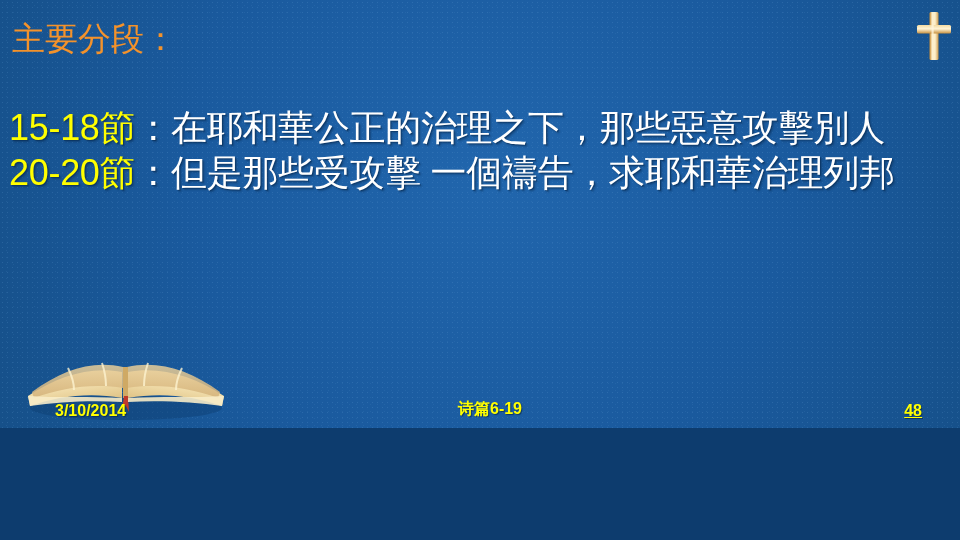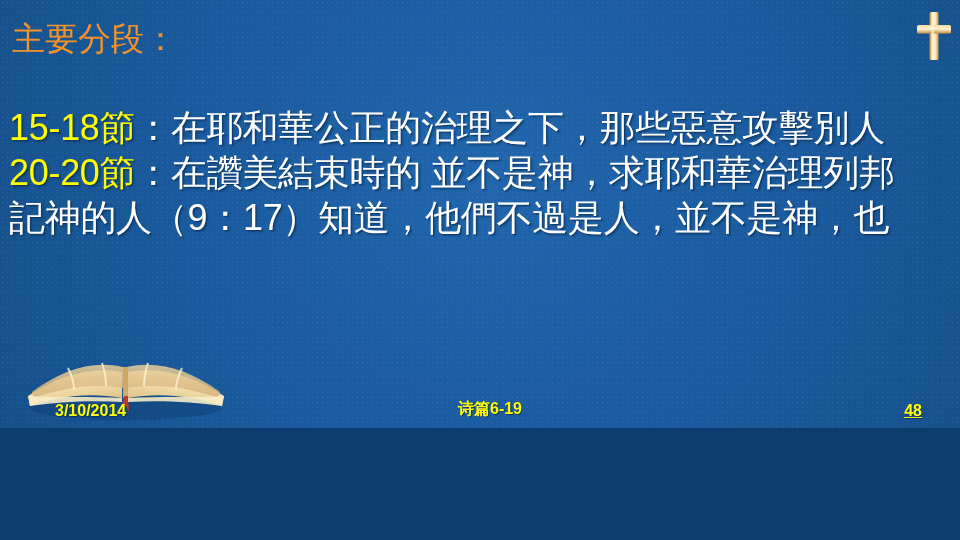--- a/index.html
+++ b/index.html
@@ -123,22 +123,21 @@
       <rect x="17.5" y="4" width="9" height="48" rx="1.5" fill="url(#goldGrad)"></rect>
       <rect x="5" y="17" width="34" height="8.5" rx="1.5" fill="url(#goldGradV)"></rect>
       <rect x="19.5" y="4" width="2.2" height="48" fill="#fff6de" opacity="0.75"></rect>
     </svg>
   </div>
 
   <div id="slide-title">主要分段：</div>
 
   <div id="body-text">
     <div class="body-line"><span class="ref-yellow">15-18節</span><span>：在耶和華公正的治理之下，那些惡意攻擊別人</span></div>
-    <div class="body-line"><span class="ref-yellow">20-20節</span><span>：在讚美結束時的 並不是神，求耶和華治理列邦</span></div>
-    <div class="body-line"><span class="ref-yellow"></span><span>記神的人（9：17）知道，他們不過是人，並不是神，也</span></div>
+    <div class="body-line"><span class="ref-yellow">20-20節</span><span>：但是那些受攻擊 一個禱告，求耶和華治理列邦</span></div>
   </div>
 
   <div id="bible-image">
     <svg width="215" height="86" viewBox="0 0 215 86" xmlns="http://www.w3.org/2000/svg">
       <defs>
         <linearGradient id="pageL" x1="0" y1="0" x2="0.4" y2="1">
           <stop offset="0%" stop-color="#fff6dc"></stop>
           <stop offset="55%" stop-color="#f2dfae"></stop>
           <stop offset="100%" stop-color="#e0c487"></stop>
         </linearGradient>

